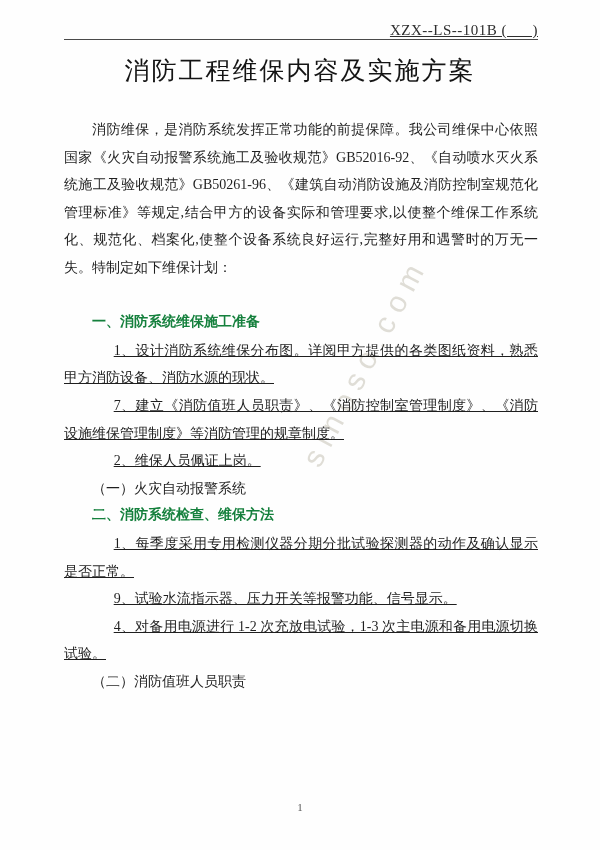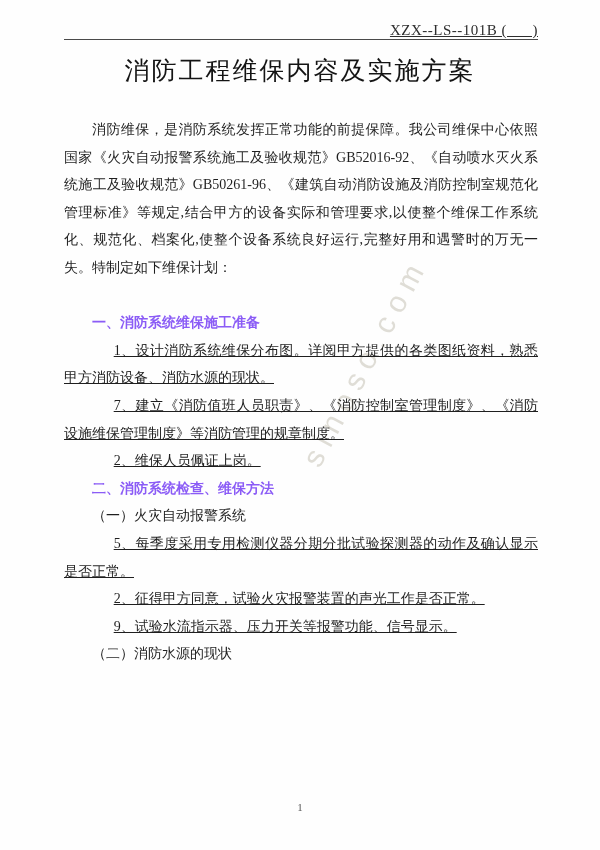--- a/index.html
+++ b/index.html
@@ -64,21 +64,21 @@
     position: absolute;
     top: 116px;
     left: 64px;
     width: 474px;
     font-size: 14px;
     line-height: 27.6px;
     text-align: justify;
   }
   .para { margin: 0; }
   .para.body    { text-indent: 2em; }
-  .para.heading { text-indent: 2em; font-weight: bold; color: #8b5cf6; }
+  .para.heading { text-indent: 2em; font-weight: bold; color: #15803d; font-family: Liberation Mono, monospace; }
   .para.sub     { text-indent: 2em; }
   .para.item    { text-indent: 3.55em; text-decoration: underline; }
   .para.spacer  { height: 27.6px; }
   .pagenum {
     position: absolute;
     bottom: 37px;
     left: 0;
     width: 100%;
     text-align: center;
     font-size: 11px;
@@ -98,23 +98,23 @@
 
   <div class="watermark">sinoso.com</div>
 
   <div class="content">
       <p class="para body">消防维保，是消防系统发挥正常功能的前提保障。我公司维保中心依照国家《火灾自动报警系统施工及验收规范》GB52016-92、《自动喷水灭火系统施工及验收规范》GB50261-96、《建筑自动消防设施及消防控制室规范化管理标准》等规定,结合甲方的设备实际和管理要求,以使整个维保工作系统化、规范化、档案化,使整个设备系统良好运行,完整好用和遇警时的万无一失。特制定如下维保计划：</p>
       <p class="para spacer"></p>
       <p class="para heading">一、消防系统维保施工准备</p>
       <p class="para item">1、设计消防系统维保分布图。详阅甲方提供的各类图纸资料，熟悉甲方消防设备、消防水源的现状。</p>
       <p class="para item">7、建立《消防值班人员职责》、《消防控制室管理制度》、《消防设施维保管理制度》等消防管理的规章制度。</p>
       <p class="para item">2、维保人员佩证上岗。</p>
+      <p class="para sub">（一）火灾自动报警系统</p>
       <p class="para heading">二、消防系统检查、维保方法</p>
-      <p class="para sub">（一）火灾自动报警系统</p>
-      <p class="para item">5、每季度采用专用检测仪器分期分批试验探测器的动作及确认显示是否正常。</p>
-      <p class="para item">2、征得甲方同意，试验火灾报警装置的声光工作是否正常。</p>
+      <p class="para item">1、每季度采用专用检测仪器分期分批试验探测器的动作及确认显示是否正常。</p>
       <p class="para item">9、试验水流指示器、压力开关等报警功能、信号显示。</p>
-      <p class="para sub">（二）消防水源的现状</p>
+      <p class="para item">4、对备用电源进行 1-2 次充放电试验，1-3 次主电源和备用电源切换试验。</p>
+      <p class="para sub">（二）消防值班人员职责</p>
     </div>
 
   <div class="pagenum">1</div>
 
 </div>
 
 </body></html>

